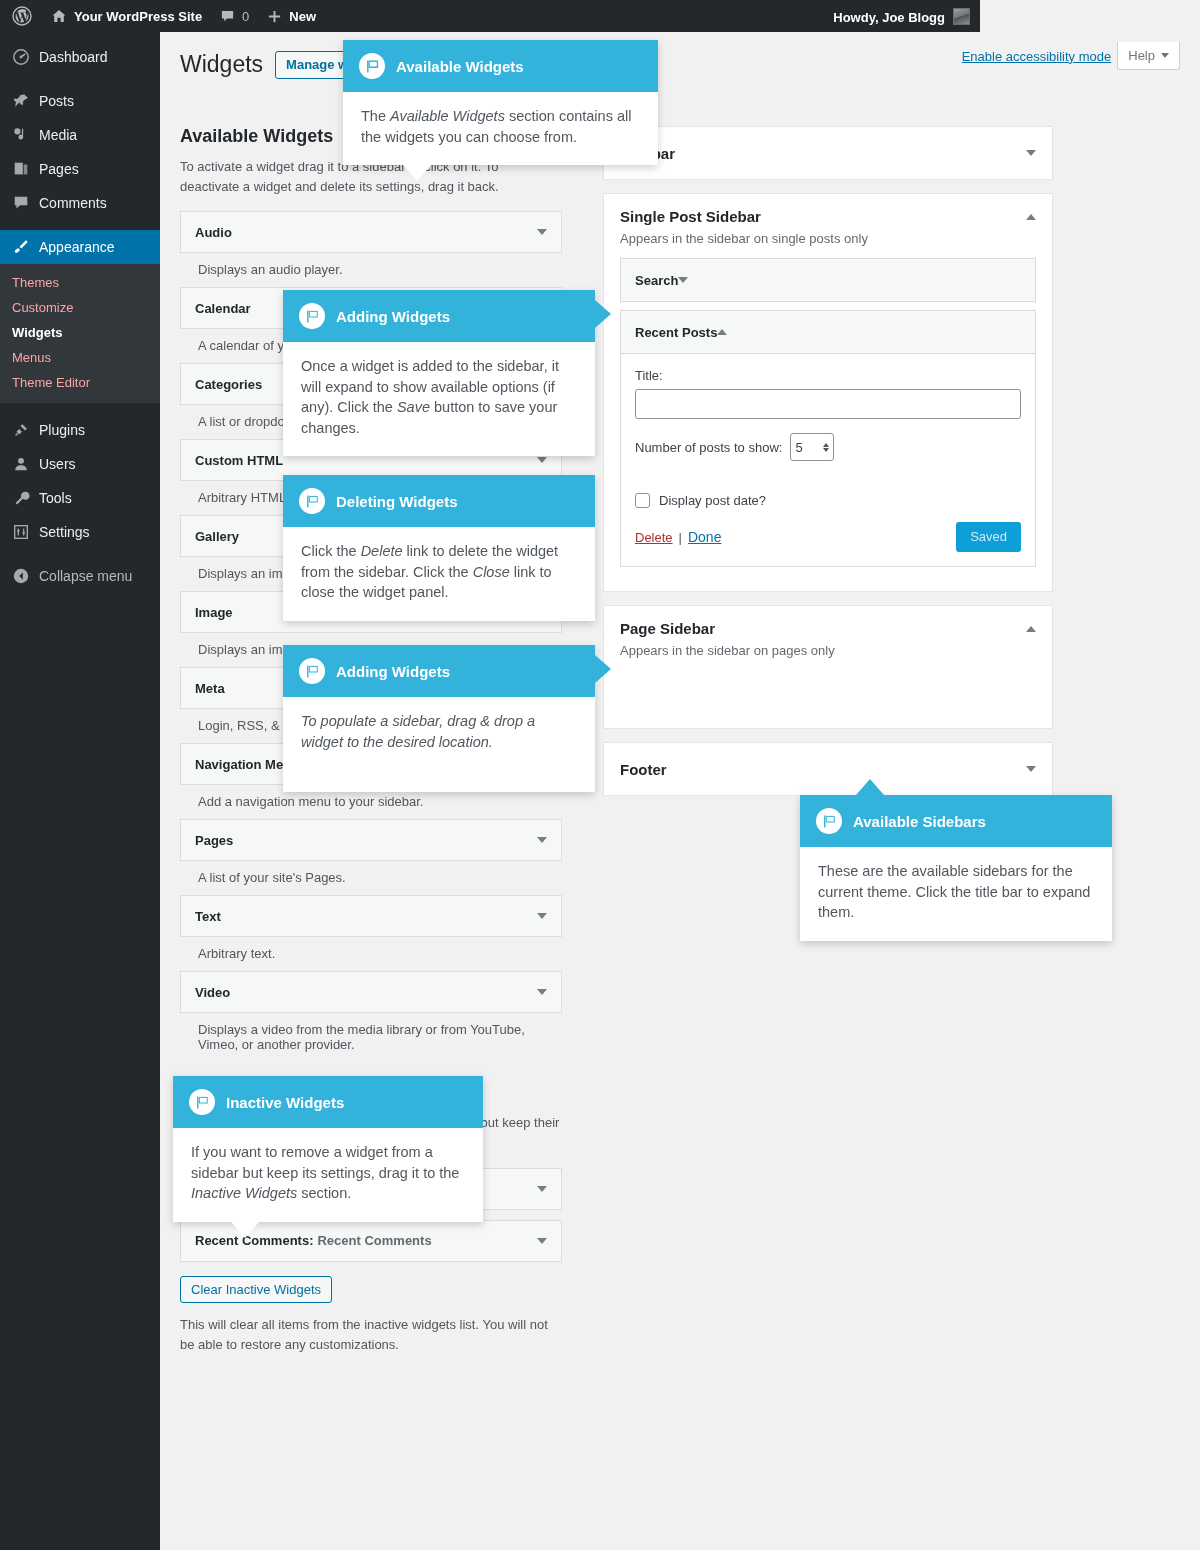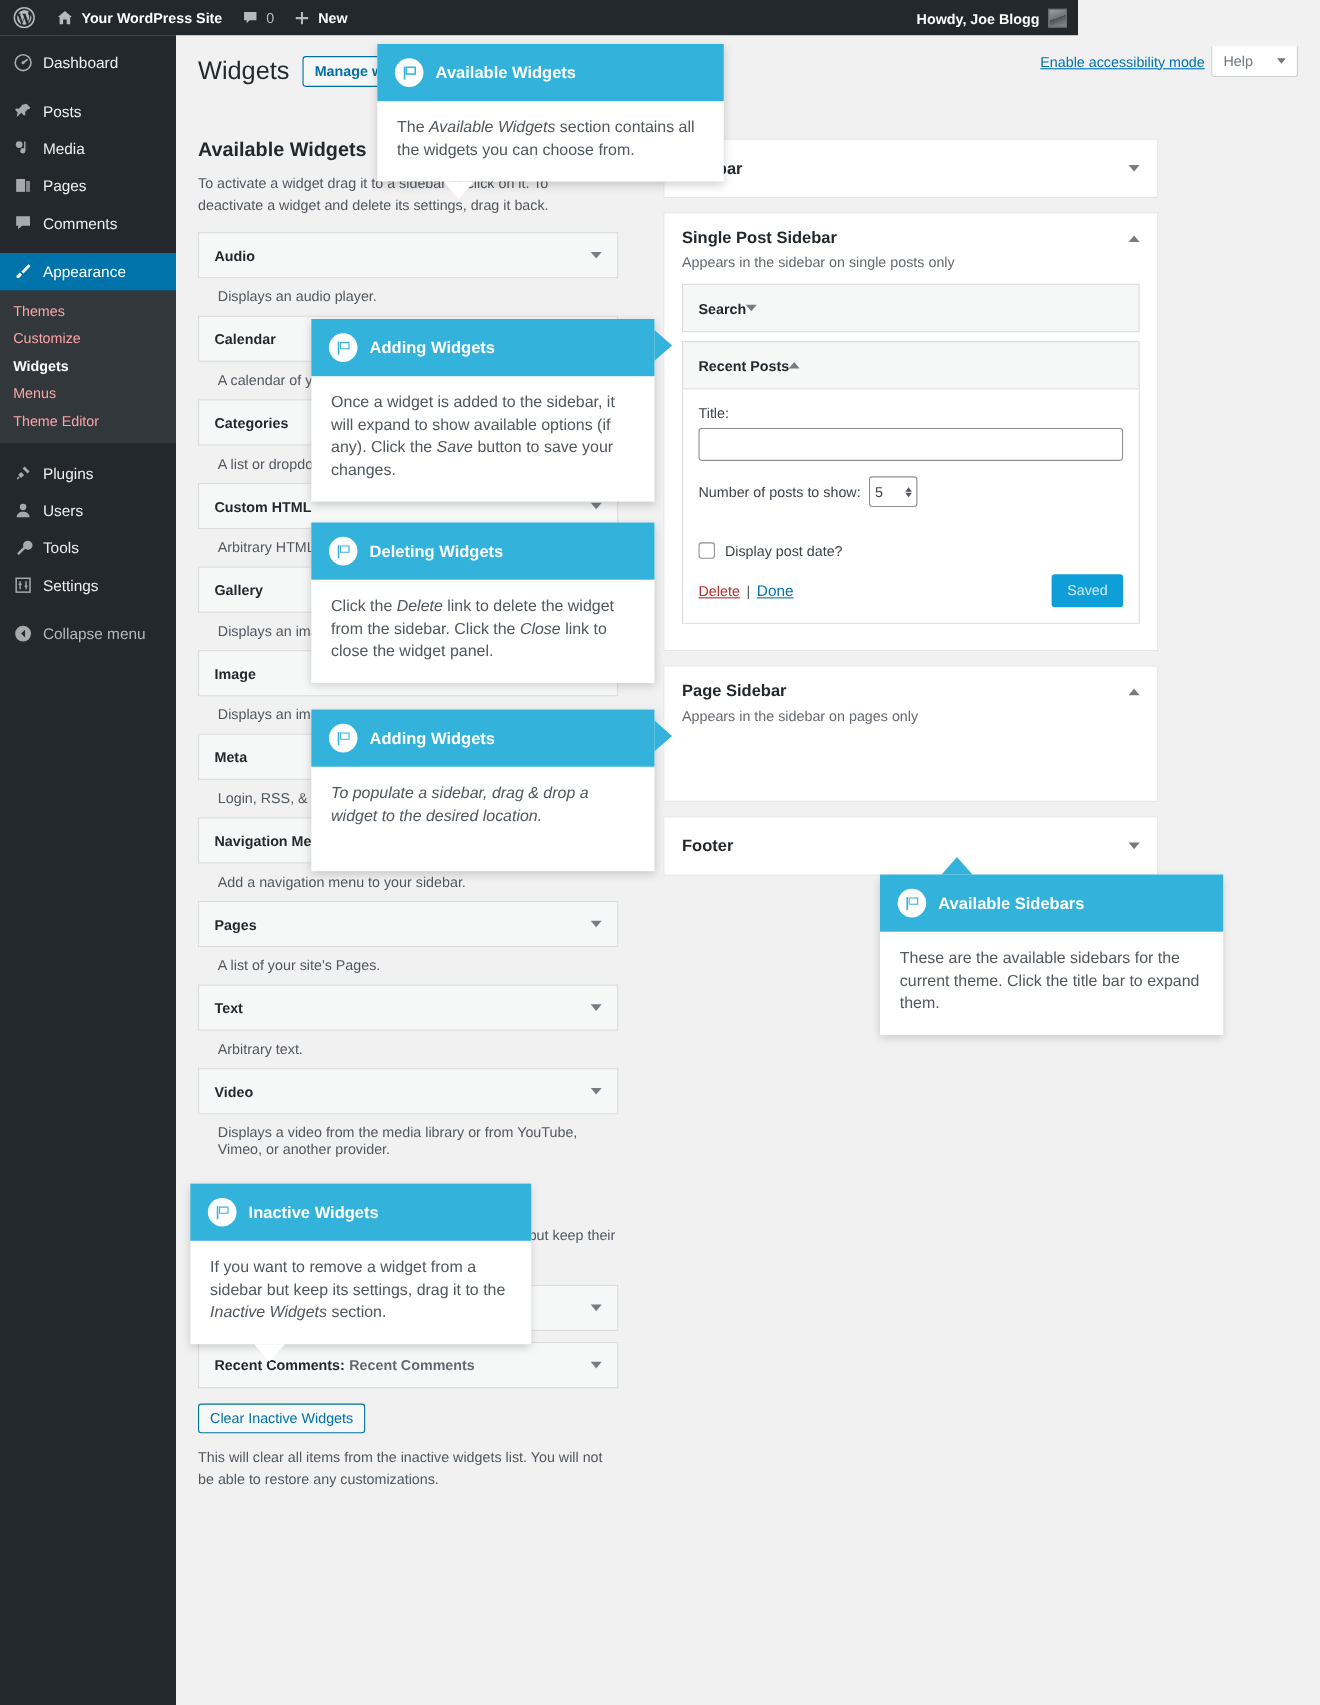--- a/index.html
+++ b/index.html
@@ -68,21 +68,21 @@
     padding: 4px 10px; line-height: 18px; white-space: nowrap;
   }
   .help-row {
     position: absolute; right: 20px; top: 10px;
     display: flex; align-items: center; gap: 6px;
   }
   .link-a11y { font-size: 13px; color: #0073aa; text-decoration: underline; }
   .btn-help {
     font-size: 13px; color: #72777c; background: #fff;
     border: 1px solid #ccd0d4; border-top: none; border-radius: 0 0 3px 3px;
-    padding: 6px 10px; display: flex; align-items: center; gap: 22px;
+    padding: 6px 10px; display: flex; align-items: center; gap: 6px;
   }
   .caret-sm { width: 0; height: 0; border-left: 4px solid transparent; border-right: 4px solid transparent; border-top: 5px solid #72777c; }
 
   
   .cols { position: absolute; top: 64px; left: 0; width: 1040px; }
   .col-left { position: absolute; left: 20px; top: 30px; width: 382px; }
   .col-right { position: absolute; left: 443px; top: 30px; width: 450px; }
 
   h2.sec-title { font-size: 18px; color: #23282d; font-weight: bold; margin-bottom: 10px; }
   .sec-desc { font-size: 13px; color: #50575e; line-height: 1.55; margin-bottom: 14px; max-width: 380px; }

